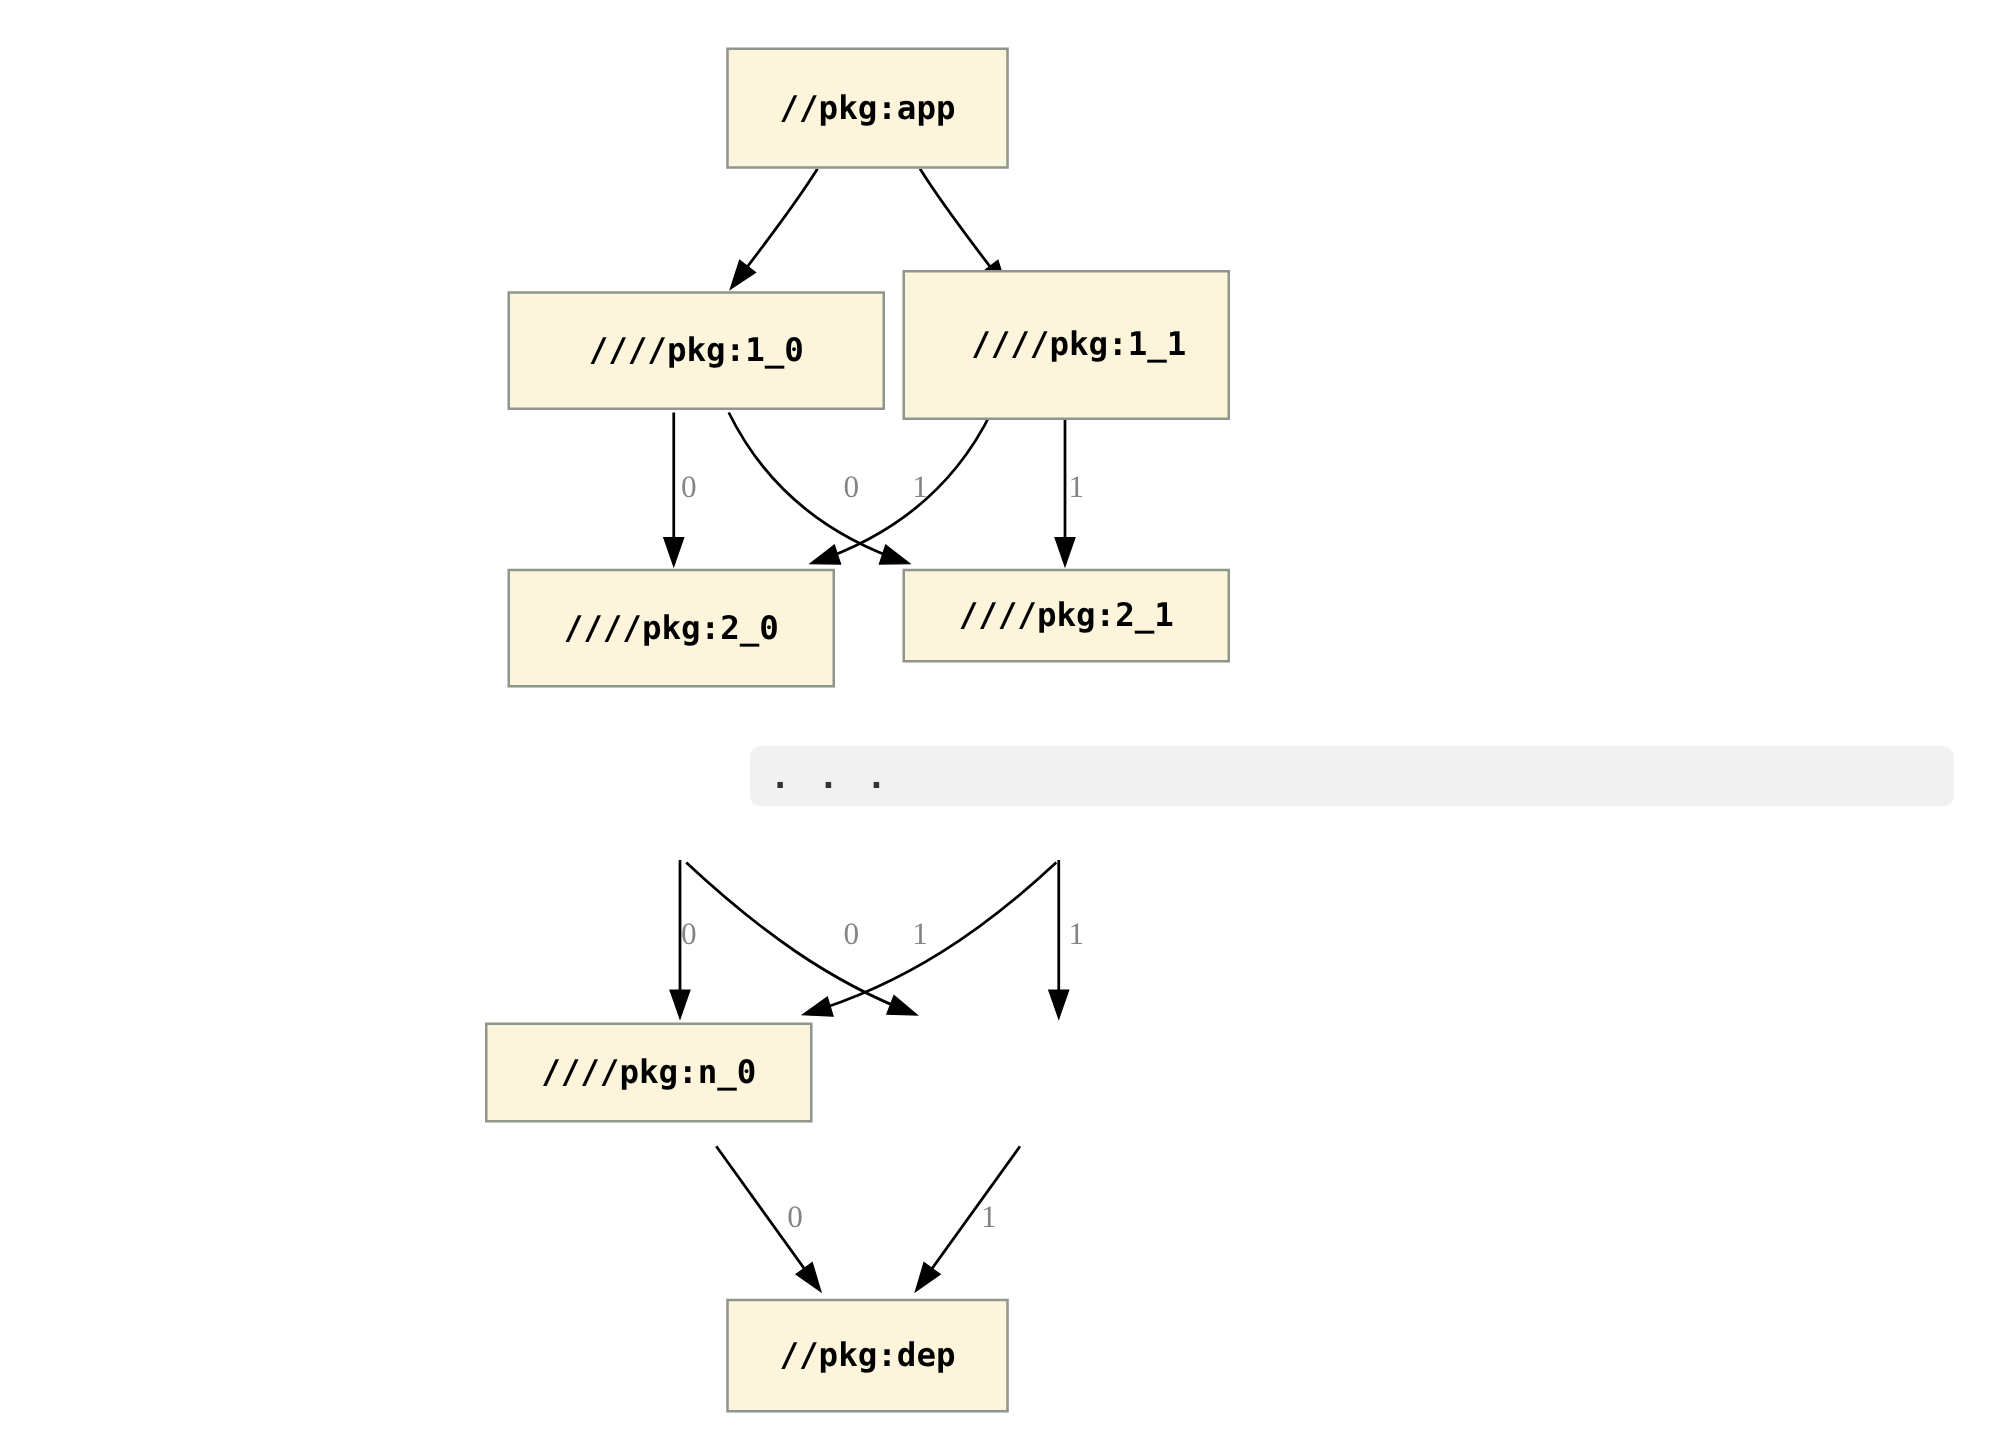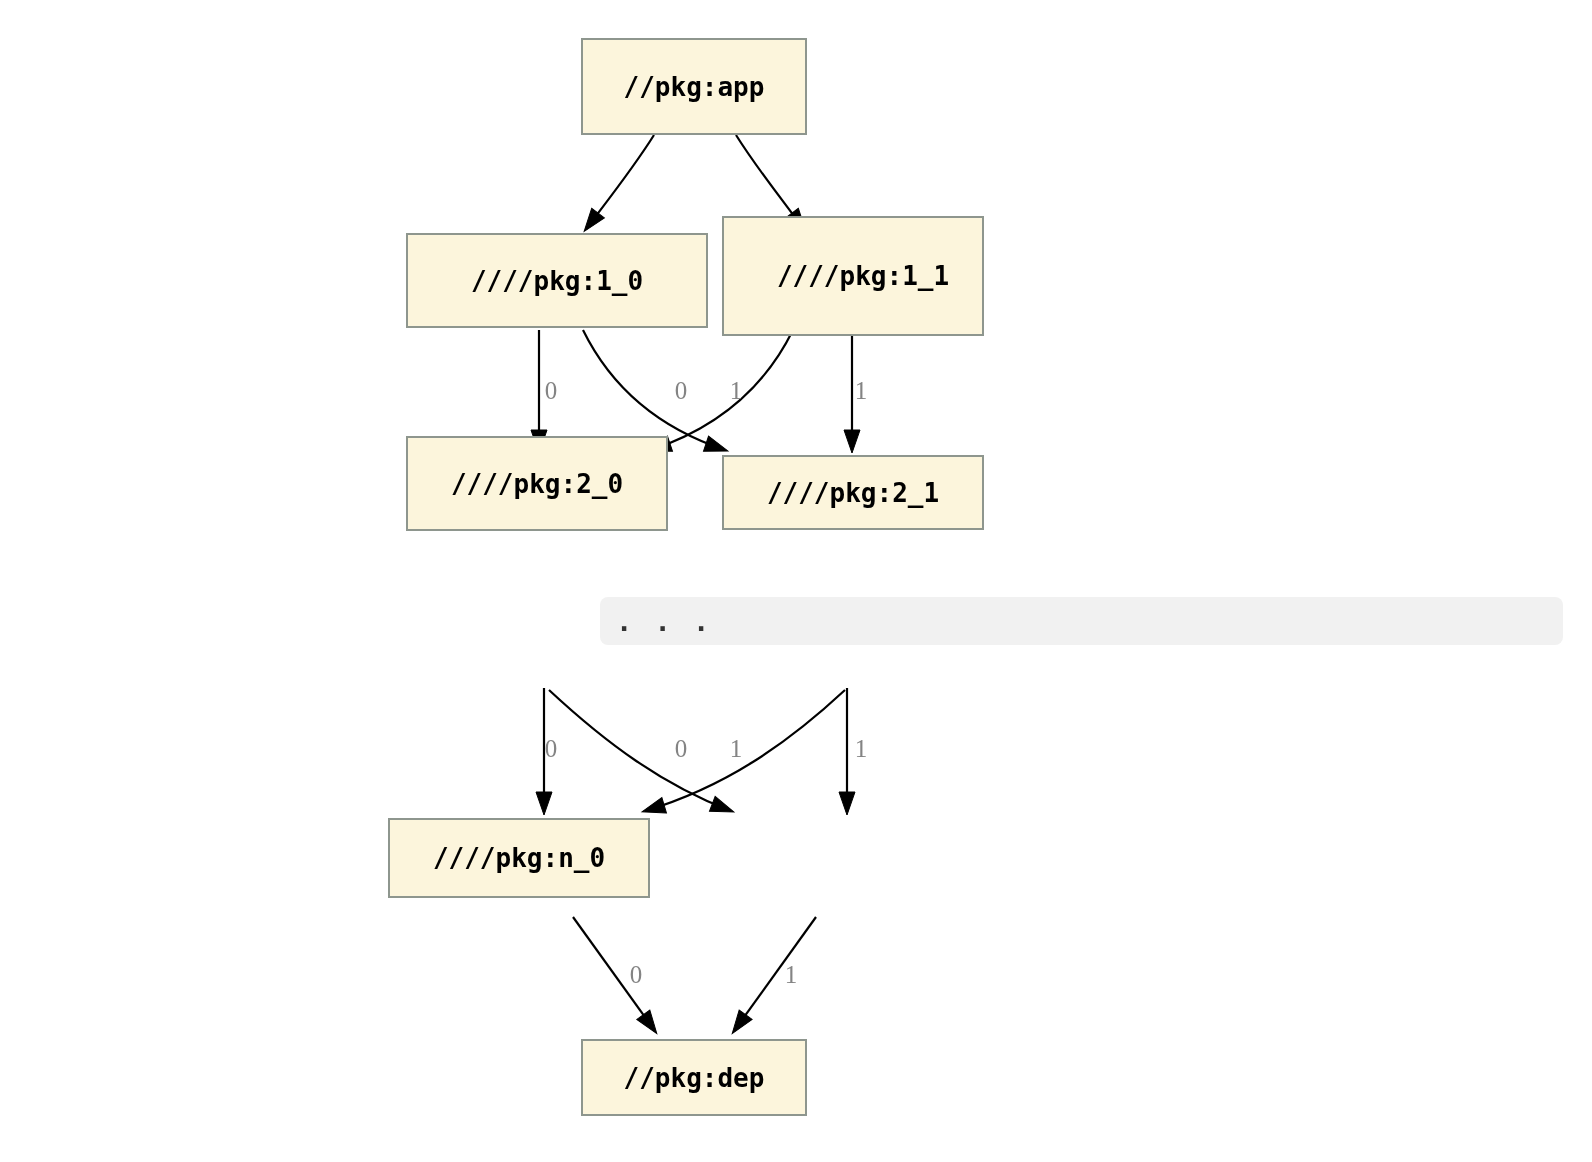--- a/index.html
+++ b/index.html
@@ -69,25 +69,25 @@
     font-family: "Liberation Serif", "DejaVu Serif", serif;
     font-size: 25px;
     color: var(--edge-label);
     line-height: 1;
     user-select: none;
   }
   
   .n-app  { left: 581px; top: 38px;   width: 226px; height: 97px; }
   .n-l1_0 { left: 406px; top: 233px;  width: 302px; height: 95px; }
   .n-l1_1 { left: 722px; top: 216px;  width: 262px; height: 120px; padding-left: 20px; }
-  .n-l2_0 { left: 406px; top: 436px;  width: 262px; height: 95px; }
+  .n-l2_0 { left: 406px; top: 455px;  width: 262px; height: 95px; }
   .n-l2_1 { left: 722px; top: 455px;  width: 262px; height: 75px; }
   .n-ln_0 { left: 388px; top: 818px;  width: 262px; height: 80px; }
   .n-ln_1 { left: 722px; top: 818px;  width: 262px; height: 96px; }
-  .n-dep  { left: 581px; top: 1039px; width: 226px; height: 77px; text-align: center; }
+  .n-dep  { left: 581px; top: 1039px; width: 226px; height: 91px; text-align: center; }
 </style>
 </head>
 <body>
 
 <div class="canvas">
 
   <svg class="edge-layer" viewBox="0 0 1592 1162" xmlns="http://www.w3.org/2000/svg">
     <defs>
       <marker id="arrowhead" markerUnits="userSpaceOnUse" markerWidth="26" markerHeight="20" refX="21" refY="9" orient="auto">
         <path d="M1,1 L24,9 L1,17 Z" fill="#000000" stroke="#000000" stroke-width="1"></path>

